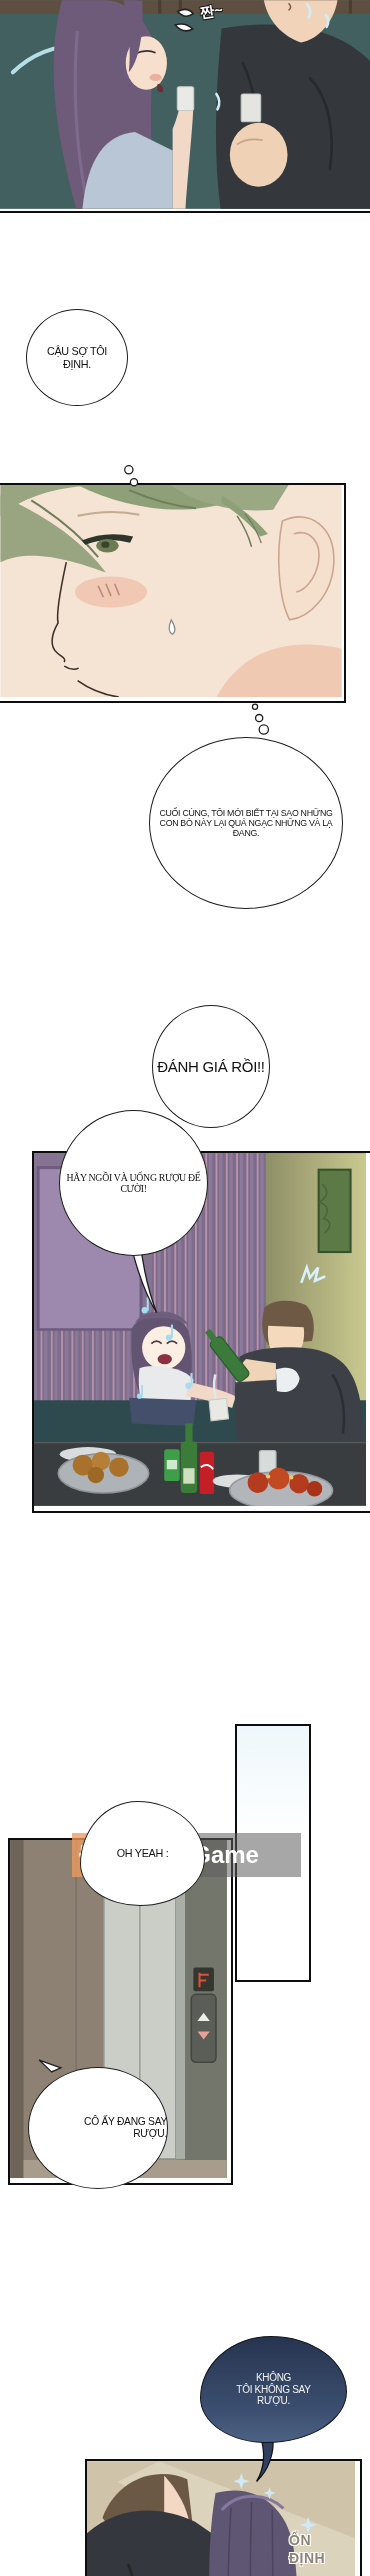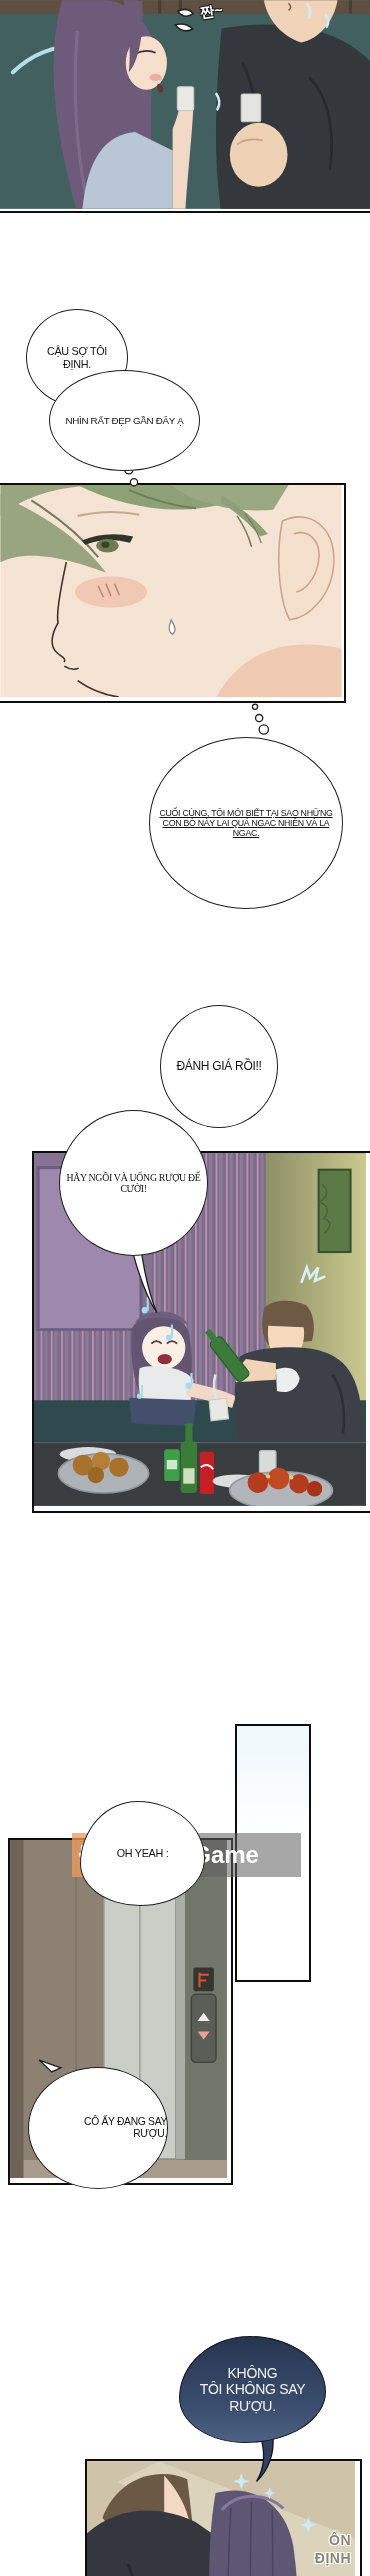--- a/index.html
+++ b/index.html
@@ -23,21 +23,21 @@
   .wm-brand{position:relative;font-weight:bold;font-size:30px;color:#ffffff;letter-spacing:1px;
             line-height:1;padding-left:7.2px;
             text-shadow:0 0 1.5px rgba(255,255,255,.8);}
   .wm-heartwrap{position:relative;width:18.5px;height:18.5px;background:#fff;border-radius:50%;
             display:flex;align-items:center;justify-content:center;margin-left:3.1px;}
   .wm-heart{color:#e0566e;font-size:12.4px;line-height:1;}
   .wm-suffix{position:relative;font-weight:bold;font-size:24px;color:#ffffff;margin-left:4.1px;}
   .sfx{position:absolute;left:200px;top:2.1px;z-index:3;font-size:14.4px;font-weight:bold;color:#fff;
        transform:rotate(-8deg);
        text-shadow:-1px -1px 0 #1c1c1c,1px -1px 0 #1c1c1c,-1px 1px 0 #1c1c1c,1px 1px 0 #1c1c1c;}
-  .p5caption{position:absolute;left:289px;top:2532px;width:62px;z-index:4;text-align:right;
+  .p5caption{position:absolute;left:289px;top:2532px;width:62px;z-index:4;text-align:left;
        font-size:14px;font-weight:bold;color:#8e8577;letter-spacing:0.5px;line-height:1.25;
        text-shadow:-1px -1px 0 #fff,1px -1px 0 #fff,-1px 1px 0 #fff,1px 1px 0 #fff;}
 </style>
 </head>
 <body>
 
 <div class="page">
 
   <div class="panel" style="left:0;top:0;width:371px;height:211px;border-bottom:2.6px solid #0d0d0d;">
     <svg width="371" height="209" viewBox="0 0 720 405">
@@ -300,48 +300,45 @@
       <path d="M312,6138 C320,6172 306,6200 282,6216 C296,6196 299,6170 296,6140 Z"></path>
     </g>
     <path d="M505,4728 C516,4762 513,4792 498,4817 C521,4796 534,4761 529,4725 Z" fill="#32425e" stroke="#10131c" stroke-width="2.5"></path>
   </svg>
 
   <div class="bubble" style="left:26px;top:309px;width:100px;height:95px;font-size:10.8px;">
     <div class="ln">CẬU SỢ TÔI</div>
     <div class="ln">ĐỊNH.</div>
   </div>
 
-  <div class="bubble" style="left:49px;top:370px;width:149px;height:99px;font-size:9.8px;">
-    <div class="ln">NHÌN RẤT ĐẸP GẦN ĐÂY Ạ</div>
-  </div>
-
-  <div class="bubble thought" style="left:149px;top:737px;width:192px;height:170px;font-size:8.8px;text-decoration:underline;">
+
+  <div class="bubble thought" style="left:149px;top:737px;width:192px;height:170px;font-size:8.8px;">
     <div class="ln">CUỐI CÙNG, TÔI MỚI BIẾT TẠI SAO NHỮNG</div>
-    <div class="ln">CON BÒ NÀY LẠI QUÁ NGẠC NHIÊN VÀ LẠ</div>
-    <div class="ln">NGẠC.</div>
-  </div>
-
-  <div class="bubble" style="left:160px;top:1005px;width:116px;height:121px;font-size:12px;">
+    <div class="ln">CON BÒ NÀY LẠI QUÁ NGẠC NHỮNG VÀ LẠ</div>
+    <div class="ln">ĐANG.</div>
+  </div>
+
+  <div class="bubble" style="left:152px;top:1005px;width:116px;height:121px;font-size:15px;">
     <div class="ln">ĐÁNH GIÁ RỒI!!</div>
   </div>
 
   <div class="bubble" style="left:59px;top:1110px;width:147px;height:144px;font-size:9.8px;font-family:Liberation Serif, serif;">
     <div class="ln">HÃY NGỒI VÀ UỐNG RƯỢU ĐỂ</div>
     <div class="ln">CƯỜI!</div>
   </div>
 
   <div class="bubble cloud" style="left:80px;top:1801px;width:123px;height:103px;font-size:10.8px;">
     <div class="ln">OH YEAH :</div>
   </div>
 
   <div class="bubble" style="left:28px;top:2067px;width:138px;height:120px;font-size:10.3px;align-items:flex-end;">
     <div class="ln">CÔ ẤY ĐANG SAY</div>
     <div class="ln">RƯỢU.</div>
   </div>
 
-  <div class="bubble navy" style="left:179px;top:2336px;width:145px;height:105px;font-size:14px;">
+  <div class="bubble navy" style="left:200px;top:2336px;width:145px;height:105px;font-size:10px;">
     <div class="ln">KHÔNG</div>
     <div class="ln">TÔI KHÔNG SAY</div>
     <div class="ln">RƯỢU.</div>
   </div>
 
 </div>
 
 
 </body></html>

